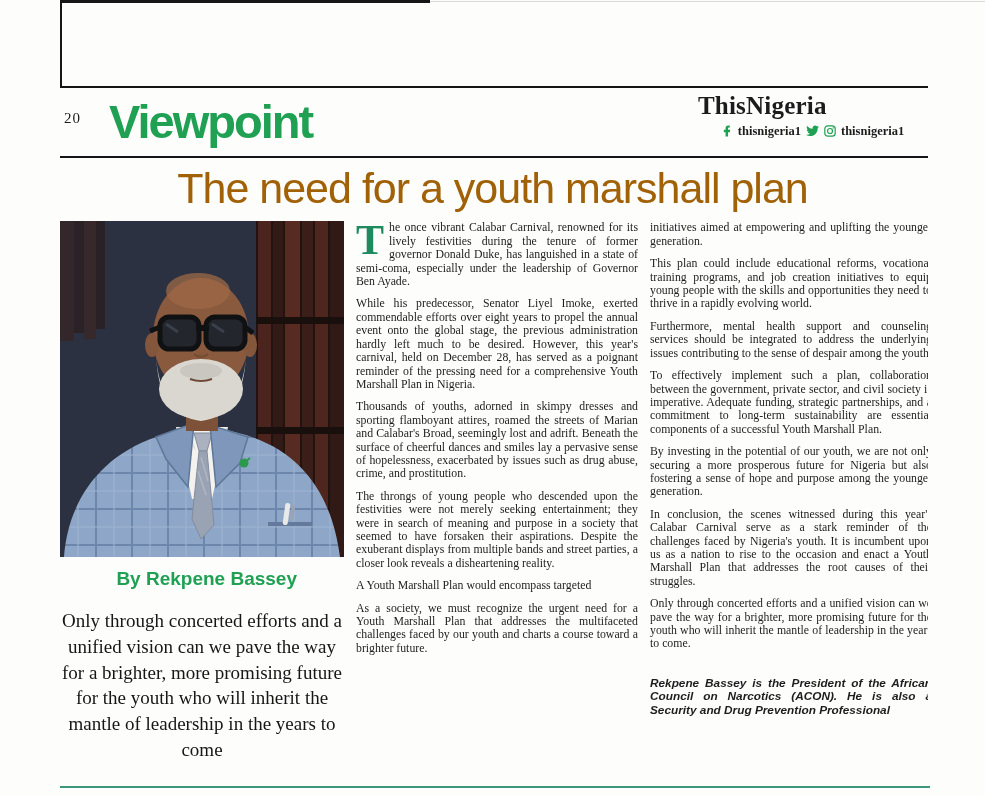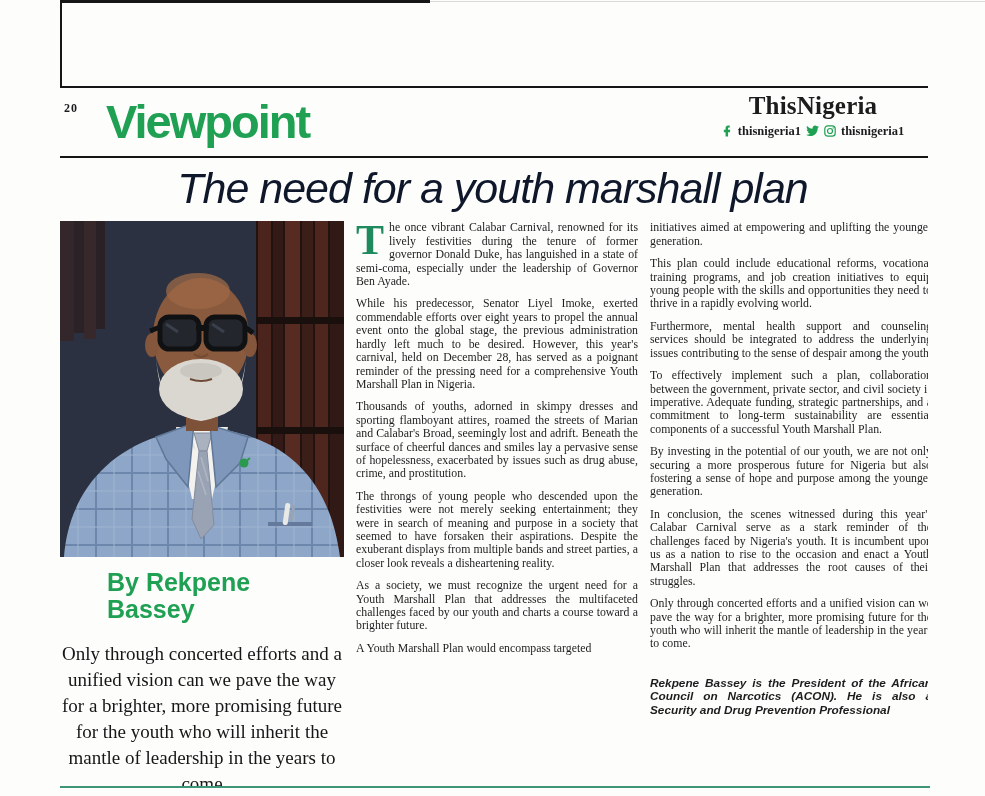--- a/index.html
+++ b/index.html
@@ -18,54 +18,54 @@
   
   .artifact-top{position:absolute;left:60px;top:0;width:370px;height:3px;background:#161616;}
   .artifact-top-light{position:absolute;left:430px;top:1px;right:0;height:1px;background:#d9d9d9;}
   .artifact-left{position:absolute;left:60px;top:0;width:2px;height:88px;background:#161616;}
 
   header{
     margin:86px 57px 0 60px;height:72px;
     border-top:2px solid #151515;border-bottom:2px solid #151515;
     display:flex;align-items:flex-start;justify-content:space-between;
   }
-  .page-number{font-weight:bold;font-size:12px;padding:13px 0 0 4px;letter-spacing:1px;}
+  .page-number{font-weight:normal;font-size:15px;padding:22px 0 0 4px;letter-spacing:1px;}
   .section-name{
     font-family:"Liberation Sans",sans-serif;font-weight:bold;
     font-size:47px;color:var(--brand-green);letter-spacing:-2px;
     margin:6px 0 0 28px;flex:1;line-height:1.2;
   }
-  .masthead{padding-top:4px;text-align:center;min-width:230px;}
+  .masthead{padding-top:4px;text-align:left;min-width:230px;}
   .masthead-name{font-weight:bold;font-size:25px;line-height:1.1;letter-spacing:0.2px;}
   .masthead-date{font-size:13.5px;font-weight:600;margin-top:1px;letter-spacing:0.3px;}
   .masthead-social{
     display:flex;align-items:center;justify-content:center;gap:5px;
     font-size:12.5px;font-weight:bold;margin-top:4px;
   }
   .masthead-social svg{display:block;}
 
   .headline{
     font-family:"Liberation Sans",sans-serif;font-weight:400;
-    font-size:43px;letter-spacing:-1px;color:#0f172a;
-    text-align:center;margin:6px 40px 4px 40px;line-height:1.15;font-style:italic;
+    font-size:43px;letter-spacing:-1px;color:#a16207;
+    text-align:center;margin:6px 40px 4px 40px;line-height:1.15;
   }
 
   .columns{
     margin:8px 57px 0 60px;display:flex;gap:12px;height:566px;overflow:hidden;
   }
   .col{overflow:hidden;}
   .col-left{width:284px;flex:0 0 284px;}
   .col-mid,.col-right{width:282px;flex:0 0 282px;}
 
   .photo{width:284px;height:336px;}
   .photo svg{display:block;}
 
   .byline{
     font-family:"Liberation Sans",sans-serif;font-weight:bold;
-    font-size:25px;color:var(--brand-green);text-align:left;
+    font-size:19px;color:var(--brand-green);text-align:right;
     line-height:1.08;margin:12px auto 0;max-width:190px;
   }
   .pull-quote{
     font-size:19px;line-height:1.36;text-align:center;
     margin:18px 2px 0;color:#161616;
   }
 
   .body-text p{
     font-size:11.8px;line-height:13.4px;text-align:justify;
     margin-bottom:9px;color:#1d1d1d;
@@ -210,22 +210,22 @@
       </div>
       <div class="byline">By Rekpene Bassey</div>
       <div class="pull-quote">Only through concerted efforts and a unified vision can we pave the way for a brighter, more promising future for the youth who will inherit the mantle of leadership in the years to come</div>
     </div>
 
     <div class="col col-mid body-text">
         <p><span class="dropcap">T</span>he once vibrant Calabar Carnival, renowned for its lively festivities during the tenure of former governor Donald Duke, has languished in a state of semi-coma, especially under the leadership of Governor Ben Ayade.</p>
         <p>While his predecessor, Senator Liyel Imoke, exerted commendable efforts over eight years to propel the annual event onto the global stage, the previous administration hardly left much to be desired. However, this year's carnival, held on December 28, has served as a poignant reminder of the pressing need for a comprehensive Youth Marshall Plan in Nigeria.</p>
         <p>Thousands of youths, adorned in skimpy dresses and sporting flamboyant attires, roamed the streets of Marian and Calabar's Broad, seemingly lost and adrift. Beneath the surface of cheerful dances and smiles lay a pervasive sense of hopelessness, exacerbated by issues such as drug abuse, crime, and prostitution.</p>
         <p>The throngs of young people who descended upon the festivities were not merely seeking entertainment; they were in search of meaning and purpose in a society that seemed to have forsaken their aspirations. Despite the exuberant displays from multiple bands and street parties, a closer look reveals a disheartening reality.</p>
+        <p>A Youth Marshall Plan would encompass targeted</p>
         <p>As a society, we must recognize the urgent need for a Youth Marshall Plan that addresses the multifaceted challenges faced by our youth and charts a course toward a brighter future.</p>
-        <p>A Youth Marshall Plan would encompass targeted</p>
       </div>
 
     <div class="col col-right body-text">
 
     <p>initiatives aimed at empowering and uplifting the younger generation.</p>
         <p>This plan could include educational reforms, vocational training programs, and job creation initiatives to equip young people with the skills and opportunities they need to thrive in a rapidly evolving world.</p>
         <p>Furthermore, mental health support and counseling services should be integrated to address the underlying issues contributing to the sense of despair among the youth.</p>
         <p>To effectively implement such a plan, collaboration between the government, private sector, and civil society is imperative. Adequate funding, strategic partnerships, and a commitment to long-term sustainability are essential components of a successful Youth Marshall Plan.</p>
         <p>By investing in the potential of our youth, we are not only securing a more prosperous future for Nigeria but also fostering a sense of hope and purpose among the younger generation.</p>
         <p>In conclusion, the scenes witnessed during this year's Calabar Carnival serve as a stark reminder of the challenges faced by Nigeria's youth. It is incumbent upon us as a nation to rise to the occasion and enact a Youth Marshall Plan that addresses the root causes of their struggles.</p>

